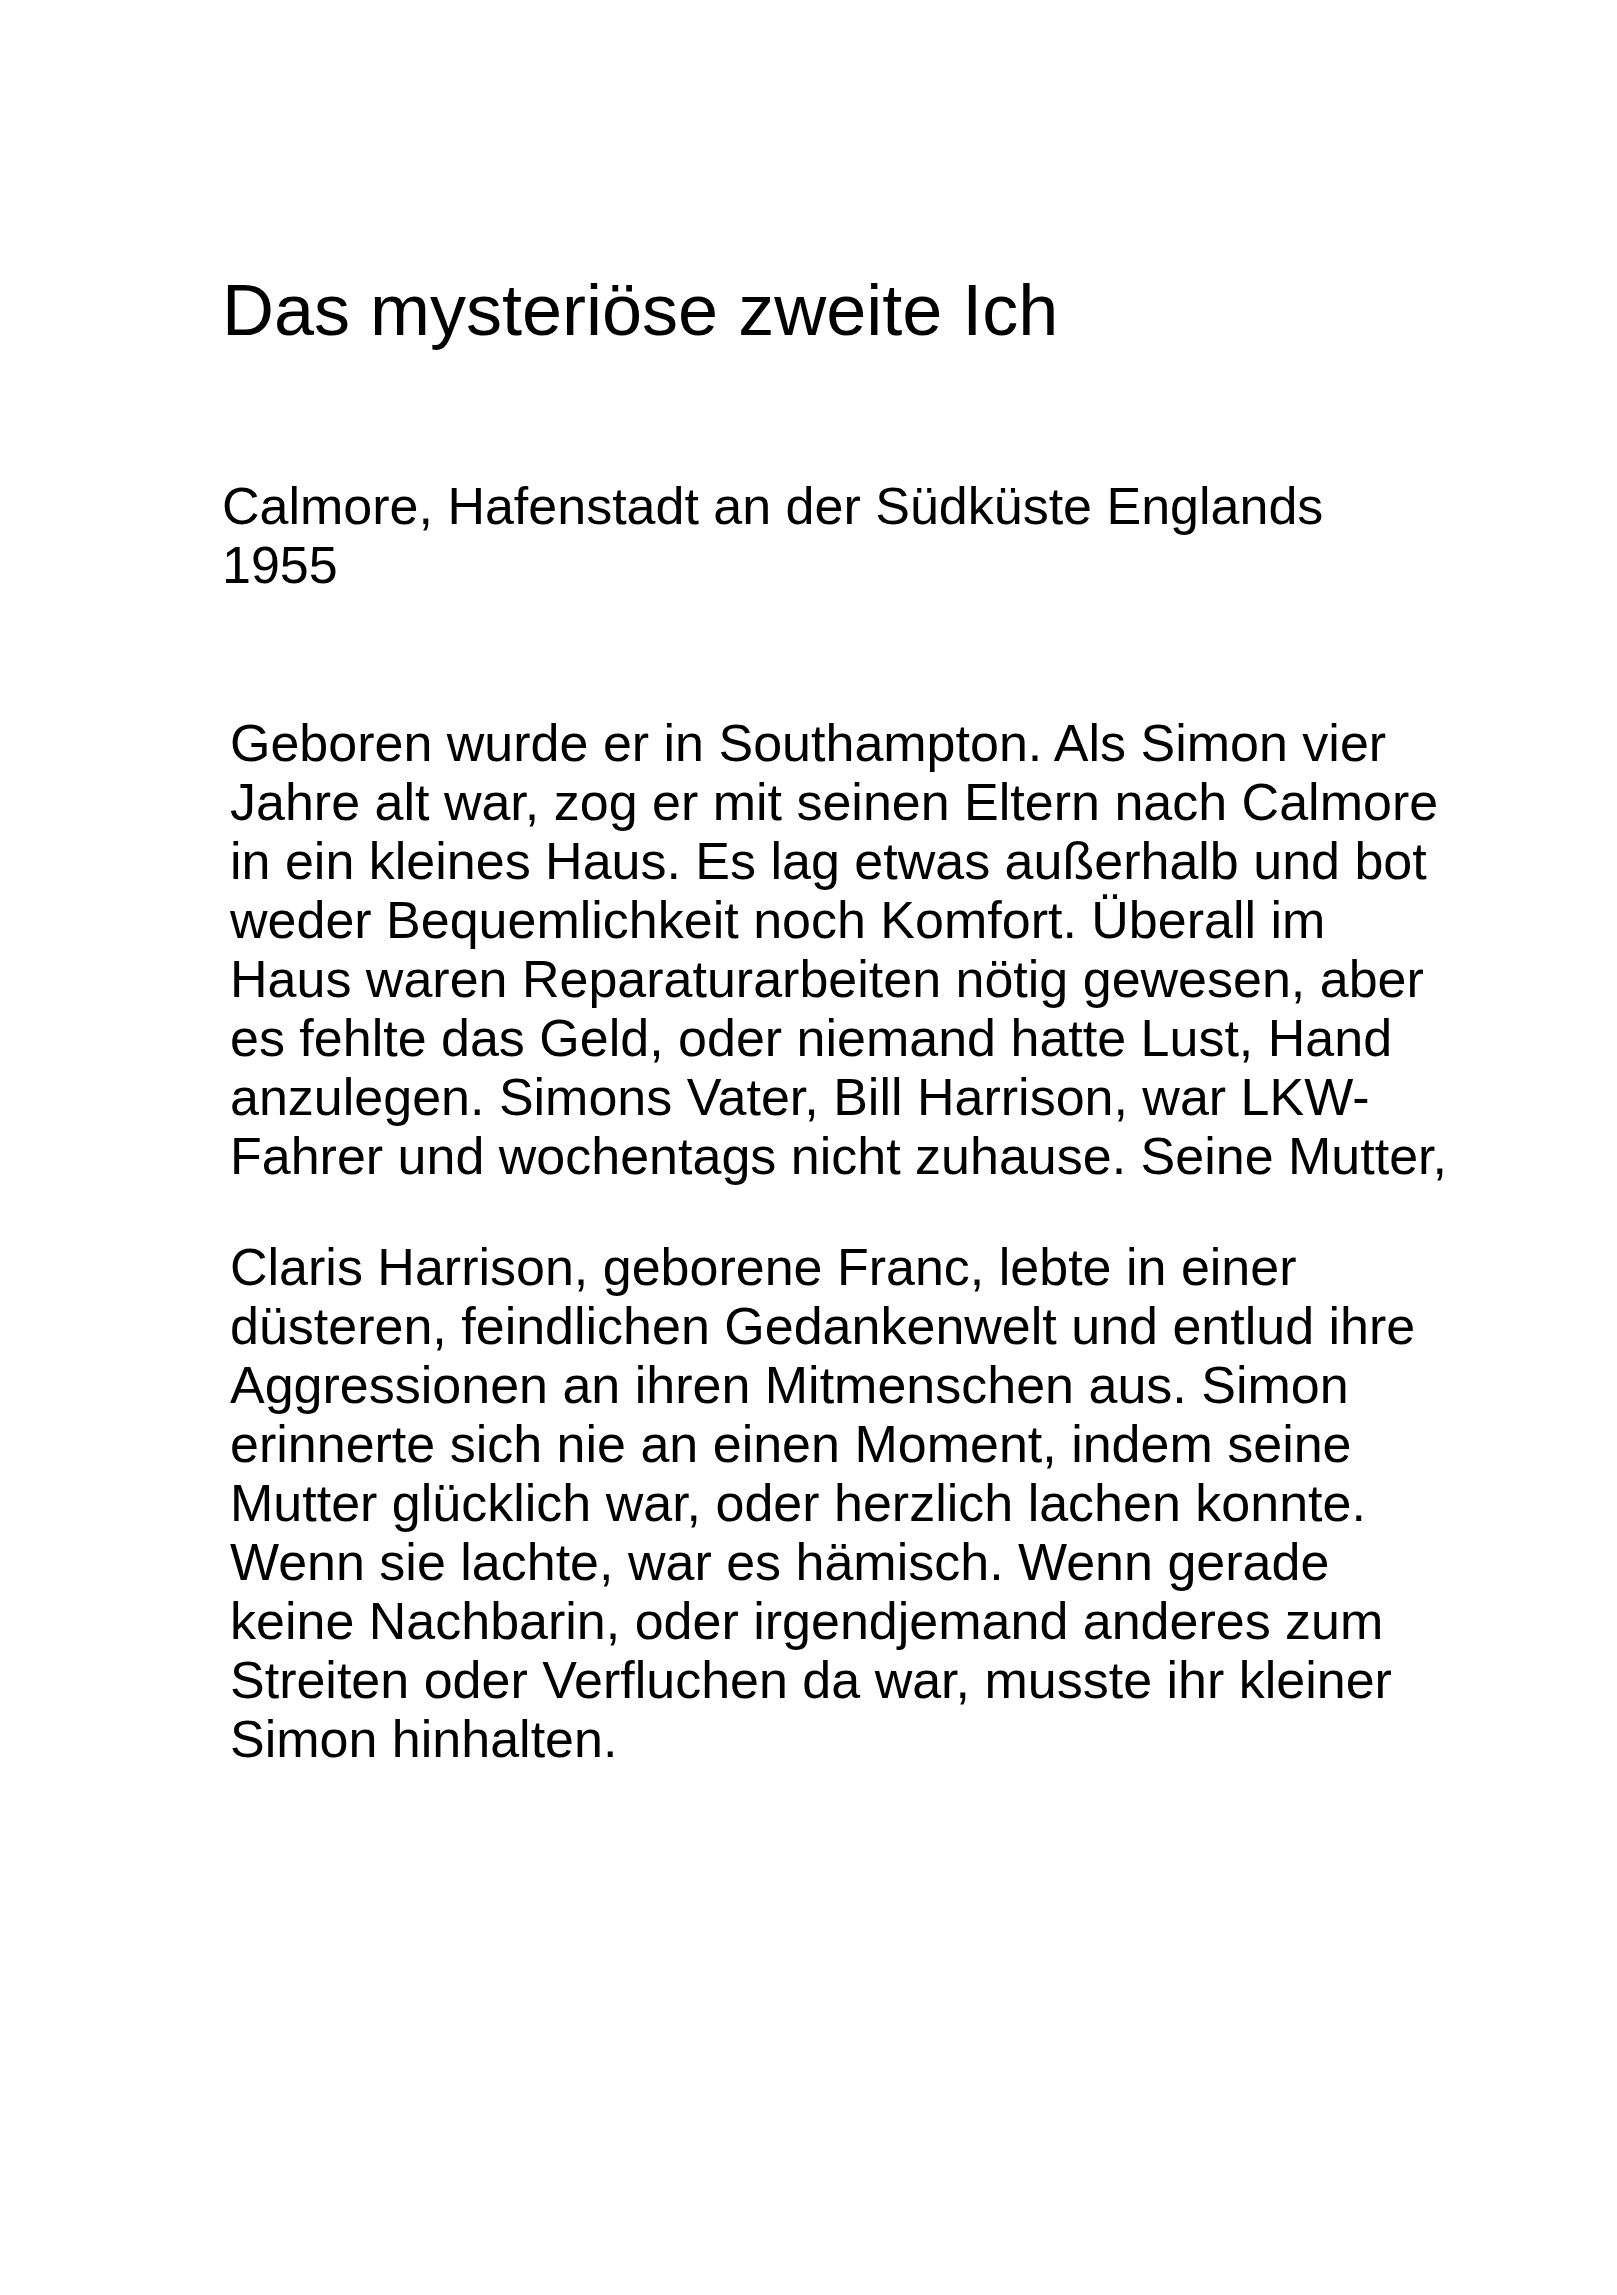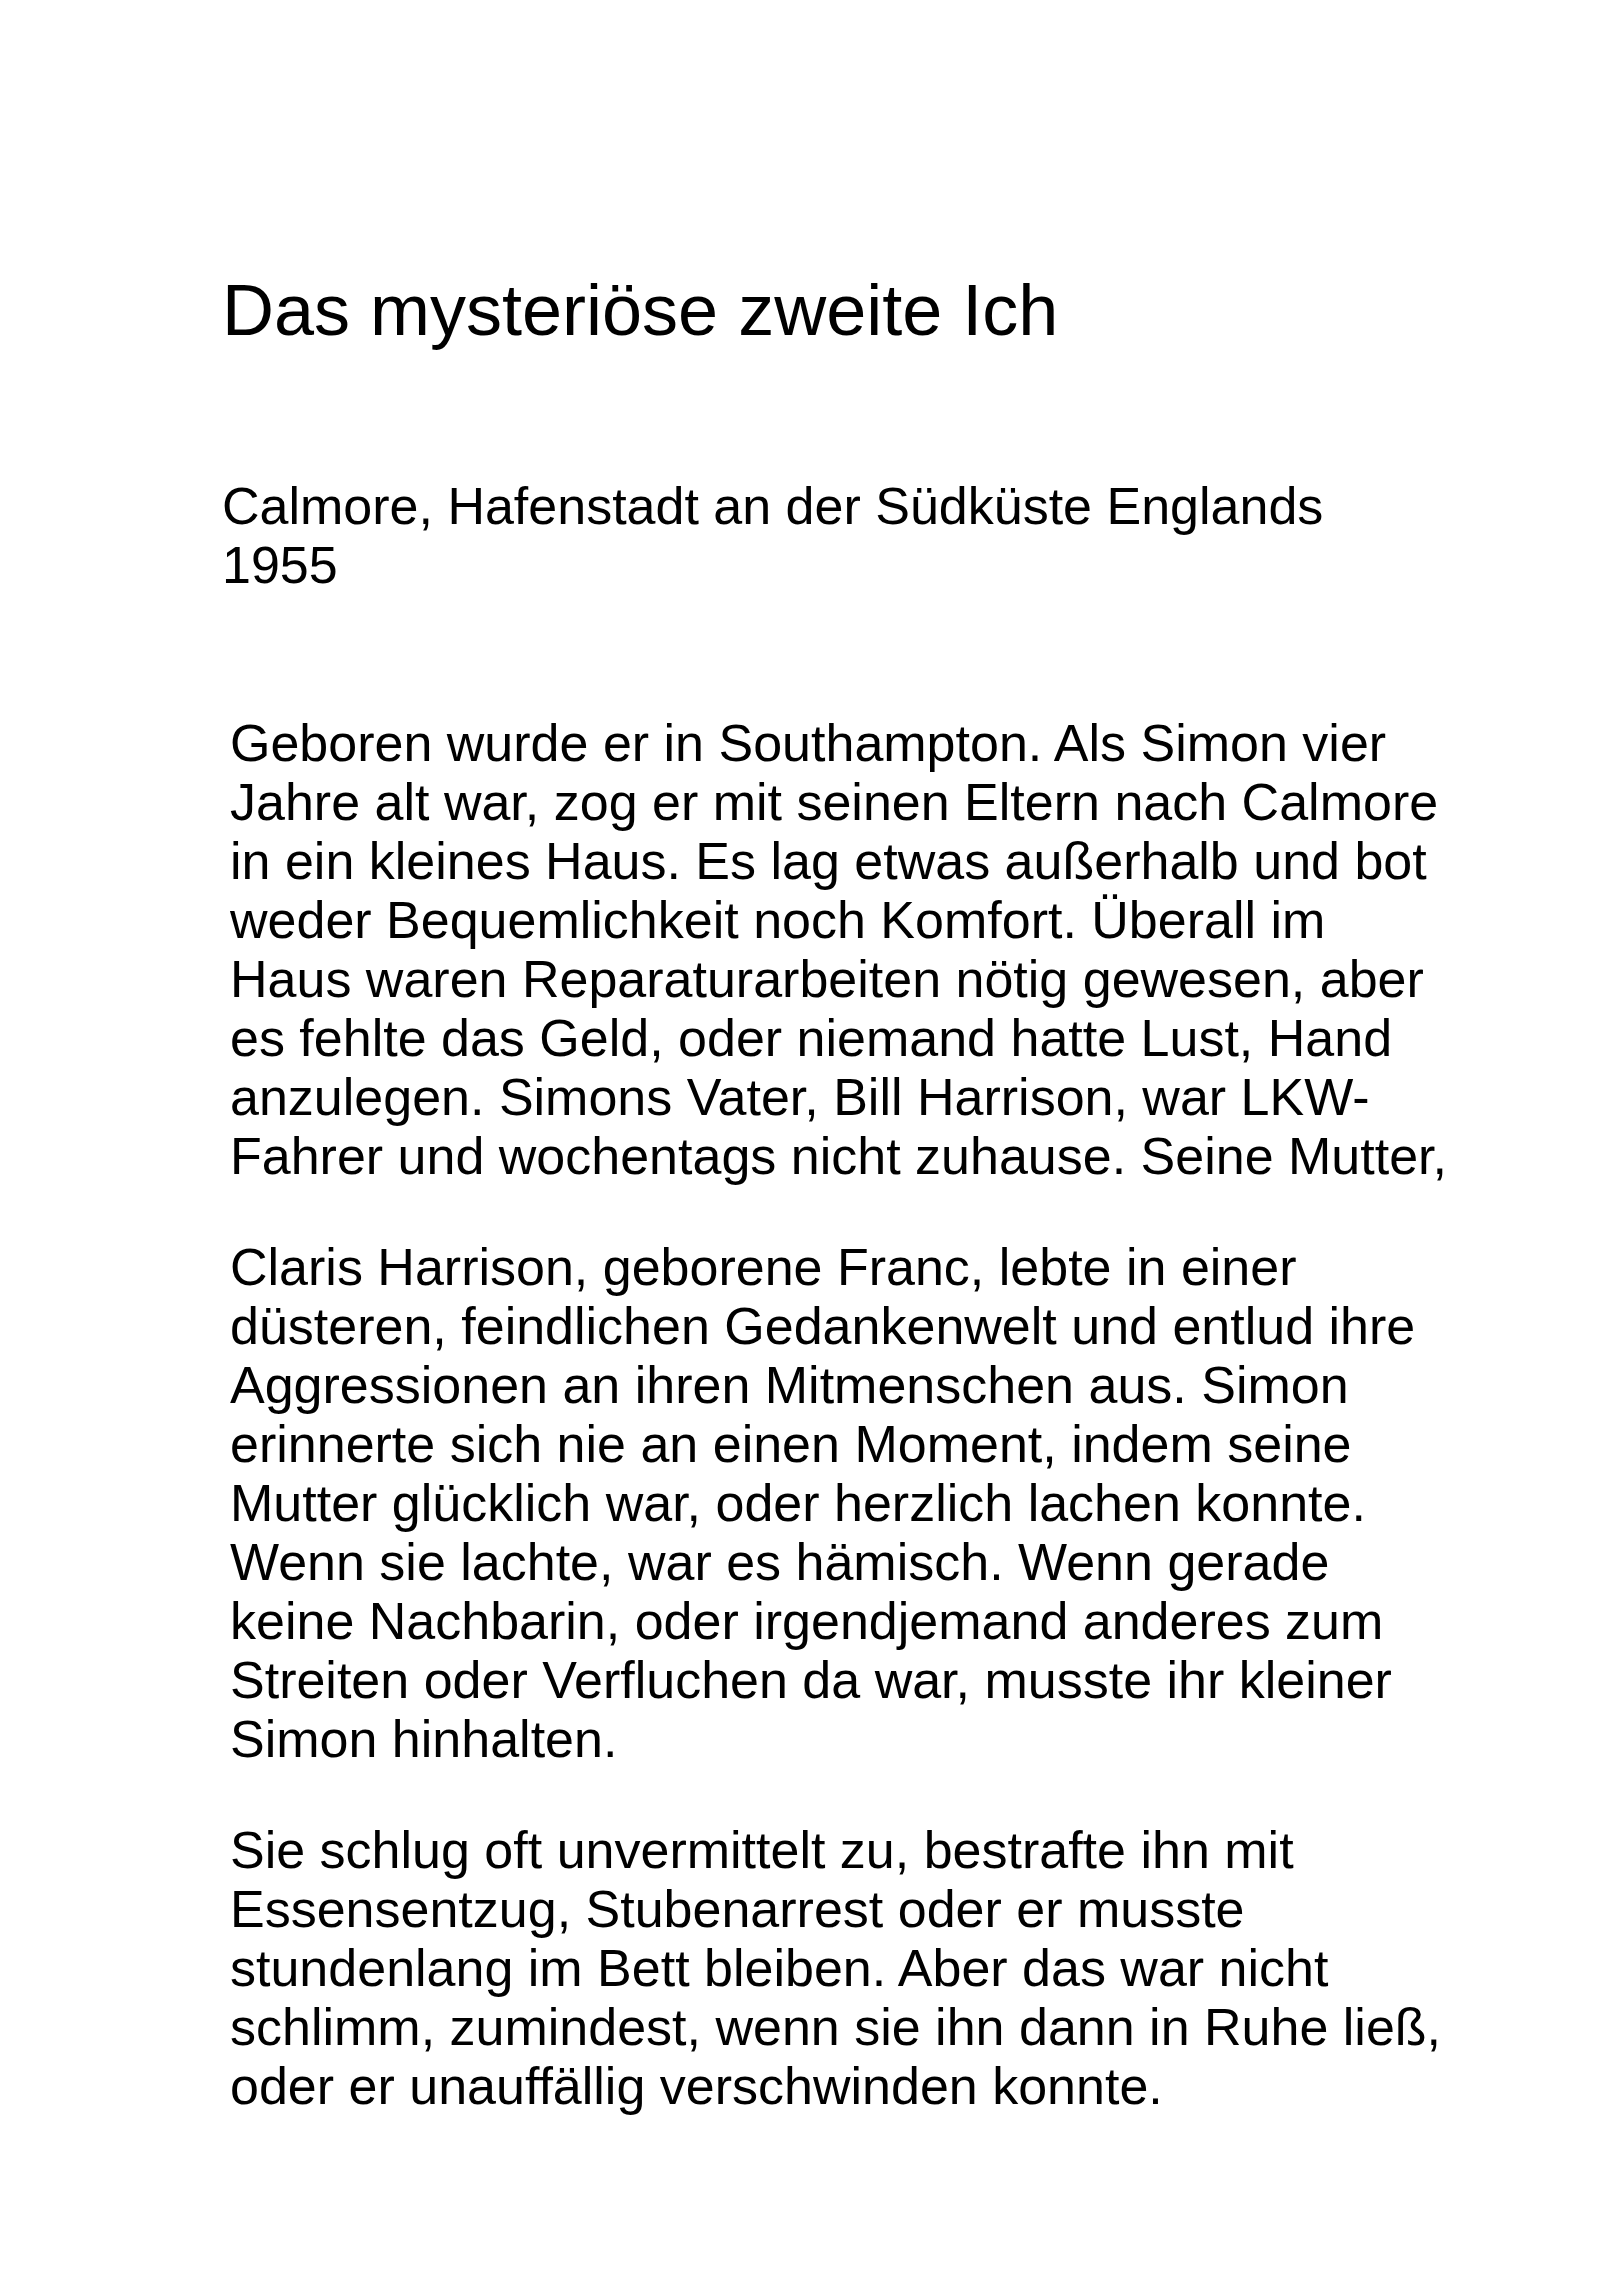--- a/index.html
+++ b/index.html
@@ -62,19 +62,14 @@
   <p class="doc-paragraph">Claris Harrison, geborene Franc, lebte in einer
 düsteren, feindlichen Gedankenwelt und entlud ihre
 Aggressionen an ihren Mitmenschen aus. Simon
 erinnerte sich nie an einen Moment, indem seine
 Mutter glücklich war, oder herzlich lachen konnte.
 Wenn sie lachte, war es hämisch. Wenn gerade
 keine Nachbarin, oder irgendjemand anderes zum
 Streiten oder Verfluchen da war, musste ihr kleiner
 Simon hinhalten.</p>
 
-  <p class="doc-paragraph">Sie schlug oft unvermittelt zu, bestrafte ihn mit
-Essensentzug, Stubenarrest oder er musste
-stundenlang im Bett bleiben. Aber das war nicht
-schlimm, zumindest, wenn sie ihn dann in Ruhe ließ,
-oder er unauffällig verschwinden konnte.</p>
 </div>
 
 
 </body></html>

